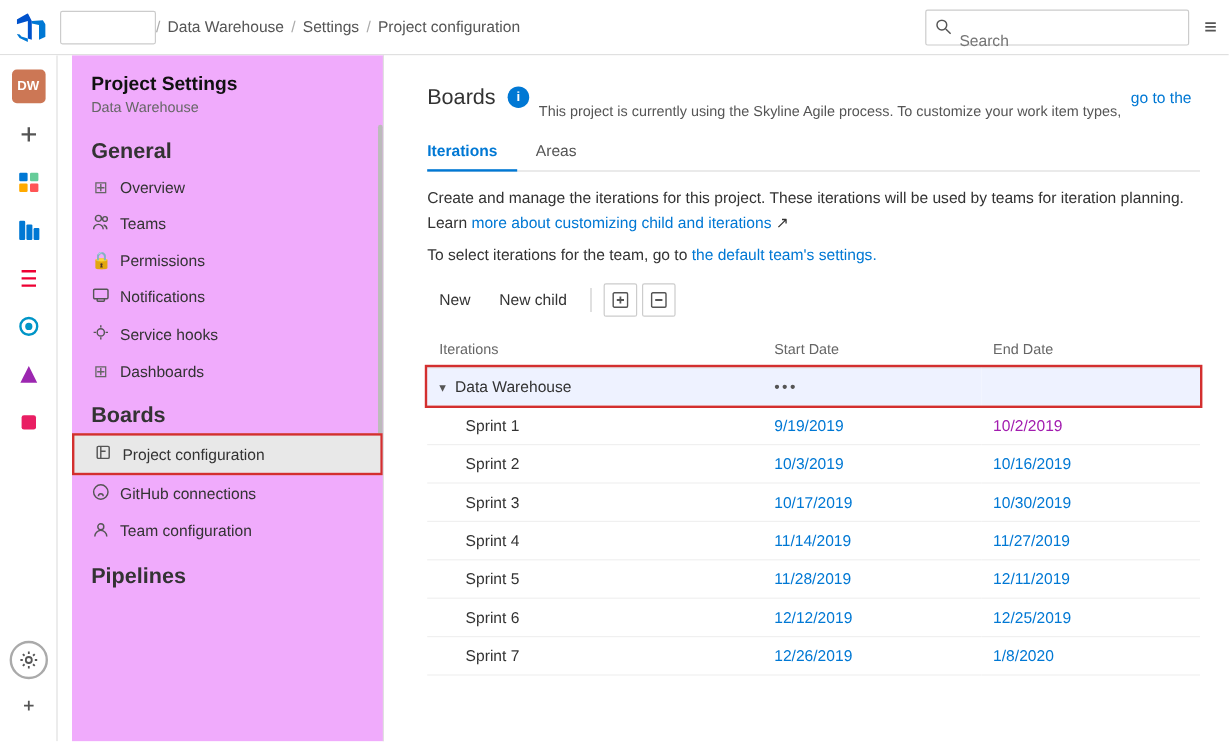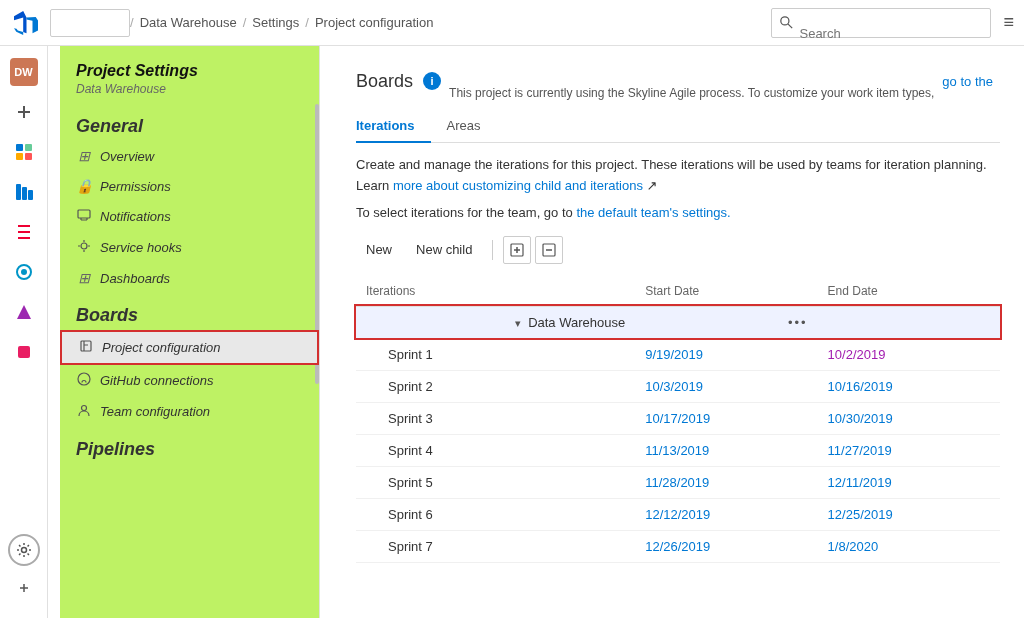--- a/index.html
+++ b/index.html
@@ -56,22 +56,22 @@
     }
     .rail-icon .dw-badge {
       width: 28px; height: 28px; border-radius: 4px; background: #c75; color: white;
       font-size: 11px; font-weight: bold; display: flex; align-items: center; justify-content: center;
     }
     .rail-spacer { flex: 1; }
     .rail-bottom { padding-bottom: 8px; display: flex; flex-direction: column; align-items: center; gap: 4px; }
 
     
     .sidebar {
-      width: 260px; background: #bef264; border-right: 1px solid #e0e0e0;
-      overflow-y: auto; flex-shrink: 0; padding-bottom: 12px; font-style: italic;
+      width: 260px; background: #f0abfc; border-right: 1px solid #e0e0e0;
+      overflow-y: auto; flex-shrink: 0; padding-bottom: 12px;
     }
     .sidebar-header {
       padding: 16px 16px 8px 16px;
     }
     .sidebar-title {
       font-size: 16px; font-weight: 600; color: #111;
     }
     .sidebar-subtitle {
       font-size: 12px; color: #666; margin-top: 2px;
     }
@@ -273,20 +273,31 @@
     </div>
 
     <div style="position:relative;">
       <div style="position:absolute;right:0;top:0;width:4px;height:280px;background:#bbb;border-radius:2px;"></div>
     </div>
 
     <div class="sidebar-section-label">General</div>
     <div class="sidebar-item">
       <span class="item-icon">⊞</span>
       <span>Overview</span>
+    </div>
+    <div class="sidebar-item">
+      <span class="item-icon">
+        <svg width="14" height="14" viewBox="0 0 14 14" fill="none">
+            <circle cx="5" cy="4" r="2.5" stroke="#555" stroke-width="1.2" fill="none"></circle>
+            <path d="M1 13c0-2.2 1.8-4 4-4s4 1.8 4 4" stroke="#555" stroke-width="1.2" fill="none"></path>
+            <circle cx="10.5" cy="4.5" r="2" stroke="#555" stroke-width="1.2" fill="none"></circle>
+            <path d="M12 13c0-1.7-1.1-3.1-2.6-3.5" stroke="#555" stroke-width="1.2" fill="none"></path>
+          </svg>
+      </span>
+      <span>Teams</span>
     </div>
     <div class="sidebar-item">
       <span class="item-icon">🔒</span>
       <span>Permissions</span>
     </div>
     <div class="sidebar-item">
       <span class="item-icon">
         <svg width="14" height="14" viewBox="0 0 14 14" fill="none">
             <rect x="1" y="2" width="12" height="8" rx="1" stroke="#555" stroke-width="1.2" fill="none"></rect>
             <path d="M4 10v2M10 10v2M4 12h6" stroke="#555" stroke-width="1.2"></path>
@@ -381,21 +392,21 @@
 
     <table class="iter-table">
       <thead>
         <tr>
           <th>Iterations</th>
           <th>Start Date</th>
           <th>End Date</th>
         </tr>
       </thead>
       <tbody id="iter-tbody">
-      <tr style="background: rgb(238, 242, 255); outline: rgb(211, 47, 47) solid 2px; text-align: right;">
+      <tr style="background: rgb(238, 242, 255); outline: rgb(211, 47, 47) solid 2px;">
       <td>
         <span style="color:#555;font-size:11px;margin-right:4px;">▾</span>
         <span>Data Warehouse</span>
       </td>
       <td><span style="letter-spacing:2px;color:#555;">•••</span></td>
       <td></td>
     </tr>
           <tr>
       <td style="padding-left:32px;">Sprint 1</td>
       <td style="color:#0078d4;">9/19/2019</td>
@@ -406,21 +417,21 @@
       <td style="color:#0078d4;">10/3/2019</td>
       <td style="color:#0078d4;">10/16/2019</td>
     </tr>
           <tr>
       <td style="padding-left:32px;">Sprint 3</td>
       <td style="color:#0078d4;">10/17/2019</td>
       <td style="color:#0078d4;">10/30/2019</td>
     </tr>
           <tr>
       <td style="padding-left:32px;">Sprint 4</td>
-      <td style="color:#0078d4;">11/13/2019</td>
+      <td style="color:#0078d4;">11/14/2019</td>
       <td style="color:#0078d4;">11/27/2019</td>
     </tr>
           <tr>
       <td style="padding-left:32px;">Sprint 5</td>
       <td style="color:#0078d4;">11/28/2019</td>
       <td style="color:#0078d4;">12/11/2019</td>
     </tr>
           <tr>
       <td style="padding-left:32px;">Sprint 6</td>
       <td style="color:#0078d4;">12/12/2019</td>

